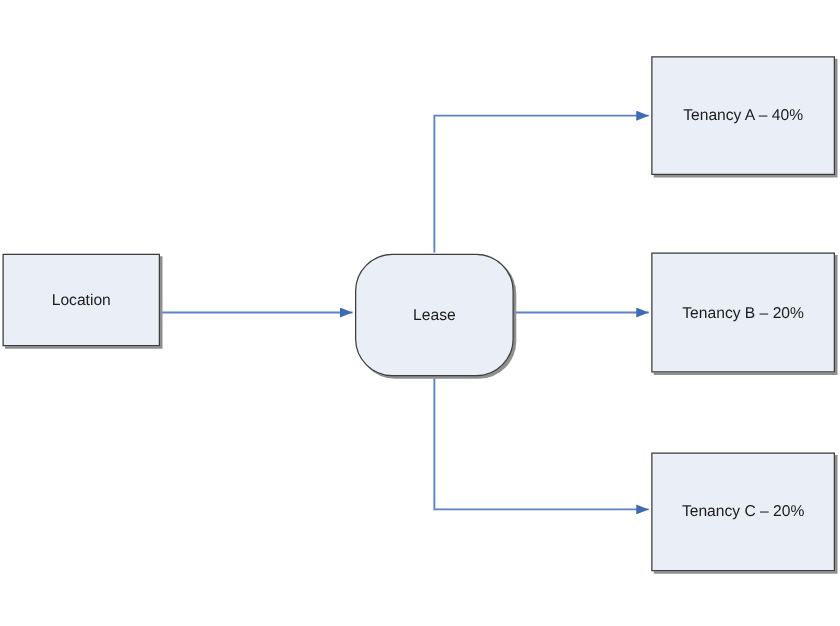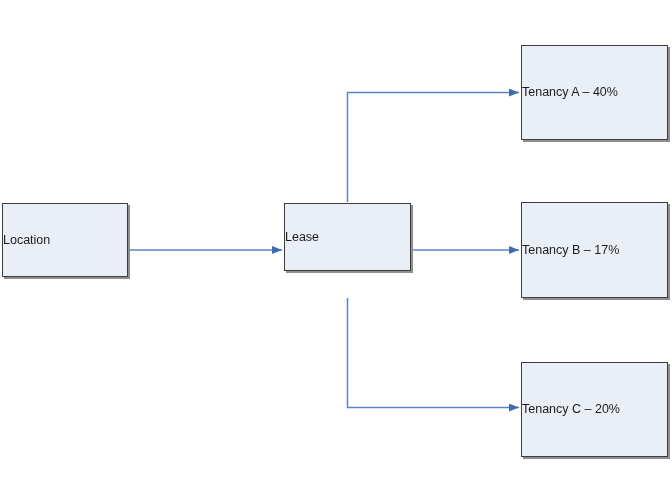--- a/index.html
+++ b/index.html
@@ -40,30 +40,31 @@
     fill: var(--arrowhead);
     stroke: none;
   }
   .node {
     position: absolute;
     background: var(--box-fill);
     border: 1.5px solid var(--box-border);
     box-shadow: 2px 2px 0 var(--box-shadow);
     display: flex;
     align-items: center;
+    justify-content: center;
     box-sizing: border-box;
   }
   .node-label {
     color: var(--text);
     font-size: 12.5px;
     line-height: 1;
     white-space: nowrap;
   }
   .node-location  { left: 2px;   top: 203px; width: 126px; height: 74px; }
-  .node-lease     { left: 284px; top: 203px; width: 127px; height: 68px; }
+  .node-lease     { left: 284px; top: 203px; width: 127px; height: 98px; border-radius: 30px; }
   .node-tenancy-a { left: 521px; top: 45px;  width: 147px; height: 95px; }
   .node-tenancy-b { left: 521px; top: 202px; width: 147px; height: 96px; }
   .node-tenancy-c { left: 521px; top: 362px; width: 147px; height: 95px; }
 </style>
 </head>
 <body>
 
 <div class="canvas">
 
   <svg class="connector-layer" viewBox="0 0 672 501" xmlns="http://www.w3.org/2000/svg">
@@ -84,20 +85,20 @@
 
   <div class="node node-lease">
     <span class="node-label">Lease</span>
   </div>
 
   <div class="node node-tenancy-a">
     <span class="node-label">Tenancy A – 40%</span>
   </div>
 
   <div class="node node-tenancy-b">
-    <span class="node-label">Tenancy B – 17%</span>
+    <span class="node-label">Tenancy B – 20%</span>
   </div>
 
   <div class="node node-tenancy-c">
     <span class="node-label">Tenancy C – 20%</span>
   </div>
 
 </div>
 
 </body></html>

